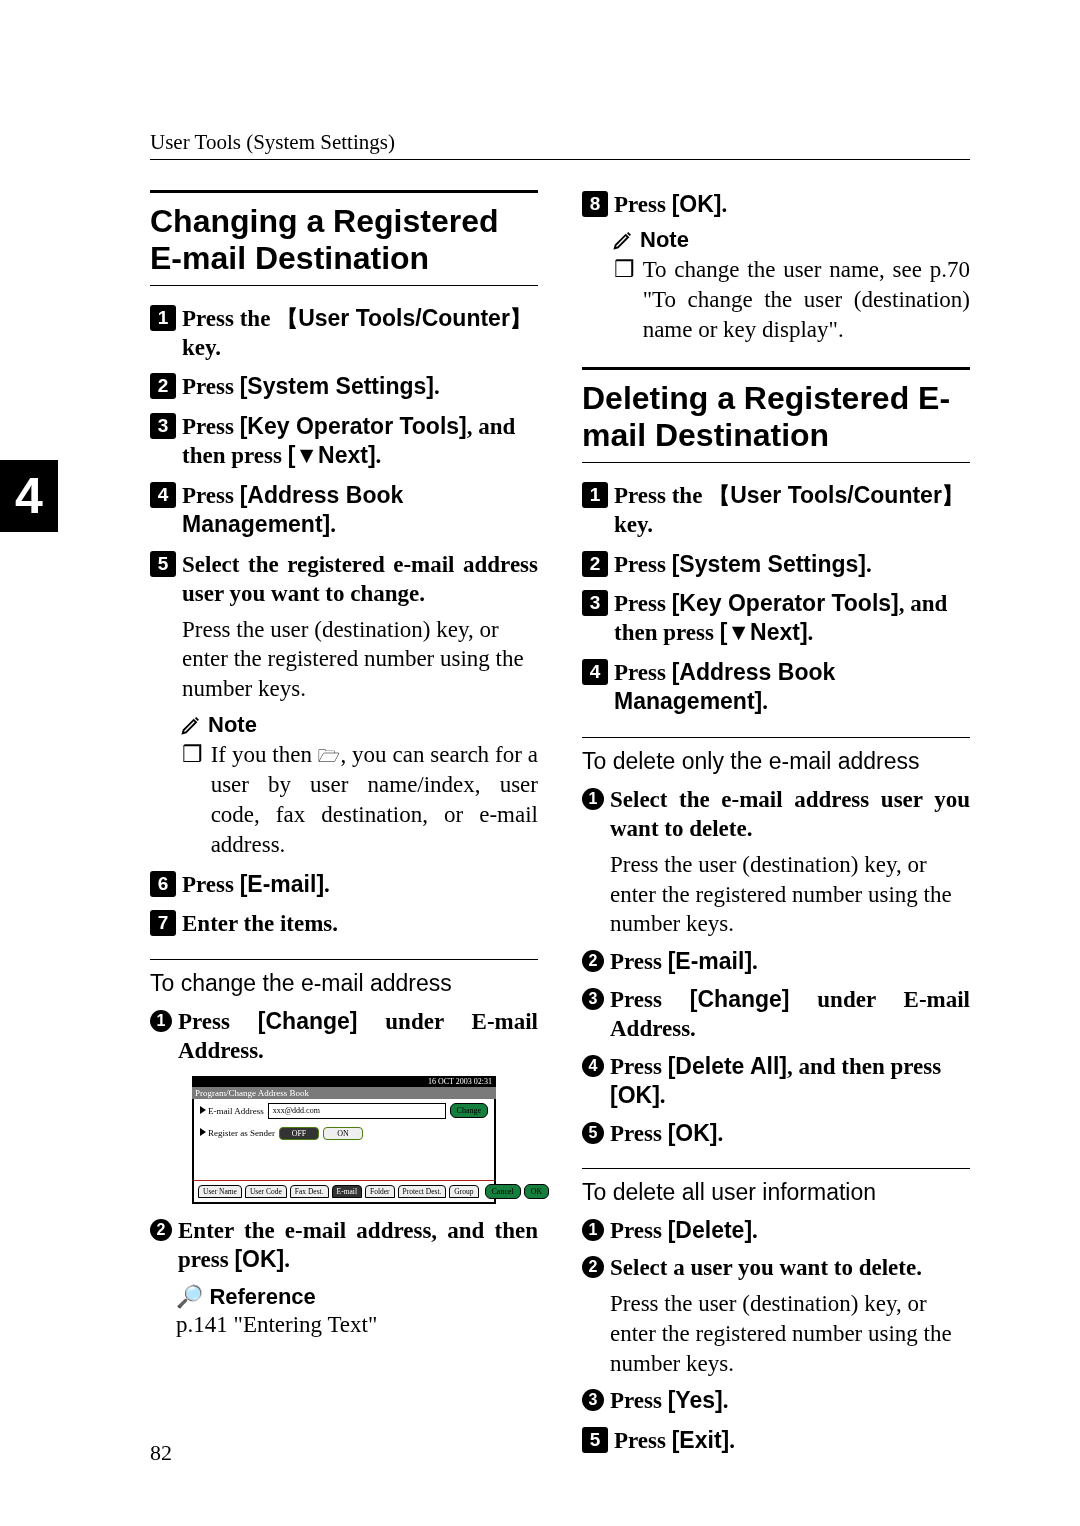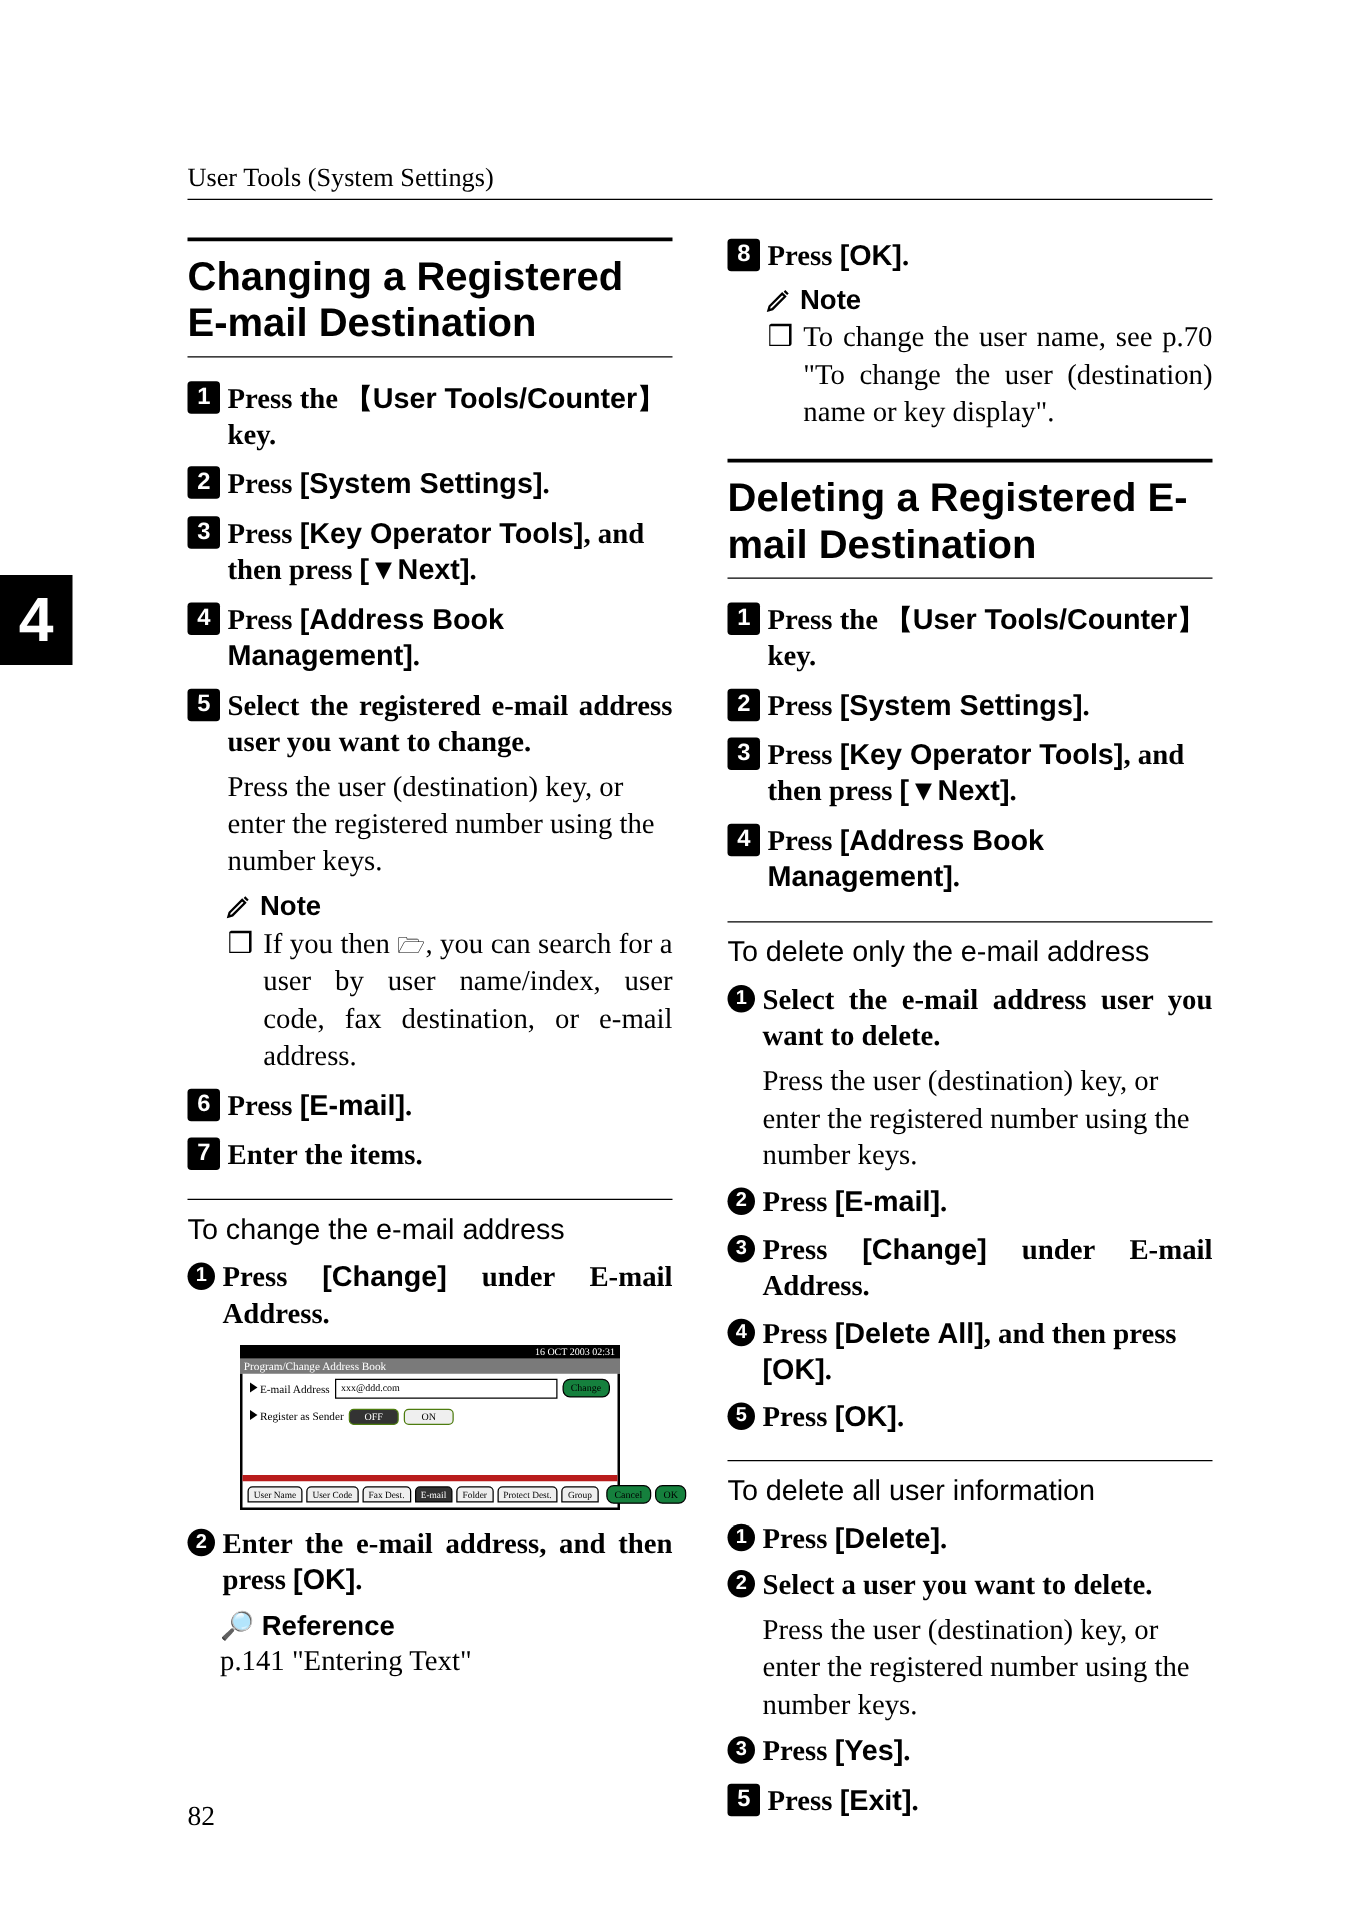--- a/index.html
+++ b/index.html
@@ -38,21 +38,21 @@
   .figure { width: 304px; margin: 10px auto 12px; font-family: Liberation Serif, serif; font-size: 9px; }
   .fig-top { background:#000; color:#fff; display:flex; justify-content:flex-end; padding:1px 4px; font-size:8px; }
   .fig-titlebar { background:#7a7a7a; color:#fff; padding:1px 3px; font-size:9px; }
   .fig-body { border:2px solid #000; border-top:0; display:flex; flex-direction:column; }
   .fig-row { display:flex; align-items:center; padding:4px 6px; gap:4px; }
   .tri { width:0; height:0; border-top:4px solid transparent; border-bottom:4px solid transparent; border-left:6px solid #000; display:inline-block; margin-right:2px; }
   .fig-input { flex:1; border:1px solid #000; height:16px; display:flex; align-items:center; padding:0 4px; font-size:8px; background:#fff; }
   .fig-btn { border:1px solid #000; border-radius:6px; padding:2px 6px; font-size:8px; background:#15803d; }
   .fig-btn-sm { border:1px solid #4d7c0f; border-radius:4px; min-width:40px; text-align:center; padding:1px 4px; font-size:8px; background:#efefef; }
   .fig-spacer { flex:1; }
-  .fig-tabs { border-top:5px solid #b91c1c; display:flex; align-items:center; padding:3px 4px; gap:3px; }
+  .fig-tabs { border-top:1px solid #b91c1c; display:flex; align-items:center; padding:3px 4px; gap:3px; }
   .fig-tab { border:1px solid #000; border-radius:4px 4px 0 0; padding:1px 4px; font-size:7.5px; background:#efefef; white-space:nowrap; }
   .fig-tab.active { background:#333; color:#fff; }
   .fig-space { height:36px; }
   .page-num { position:absolute; left:150px; bottom:60px; font-size:22px; }
   .justify { text-align: justify; }
 </style>
 </head>
 <body>
 
 <div class="page">

